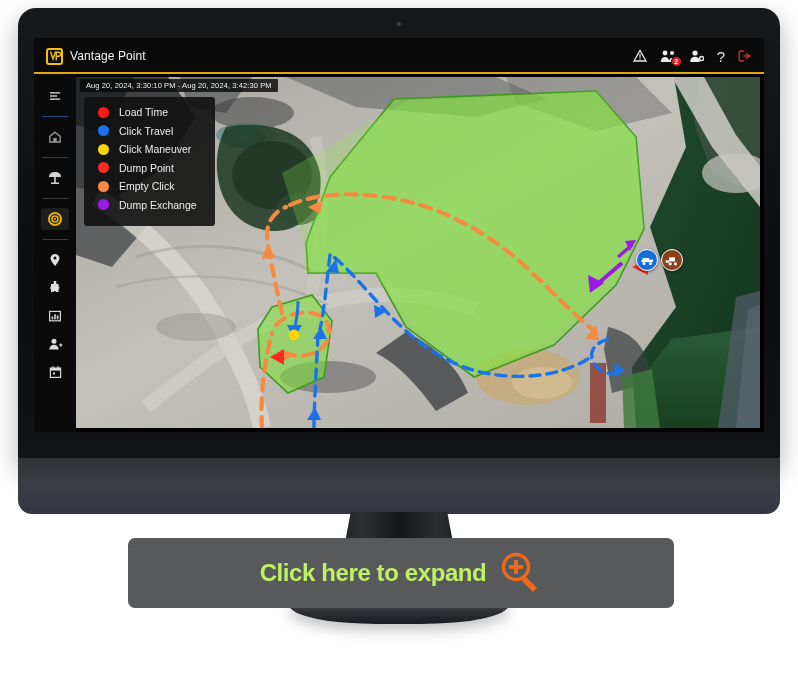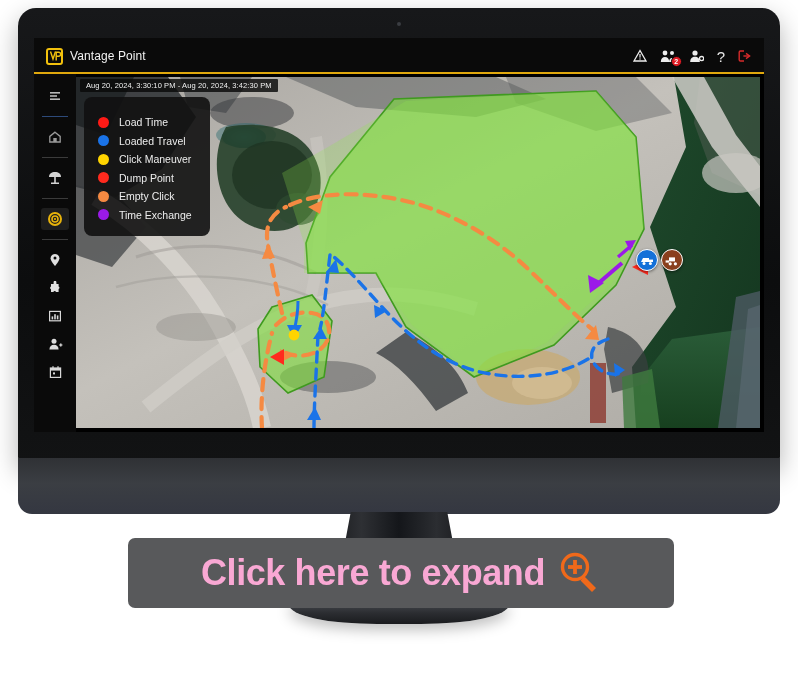--- a/index.html
+++ b/index.html
@@ -47,21 +47,21 @@
   
   .expand-bar {
     position: absolute; left: 128px; top: 538px;
     width: 546px; height: 70px;
     background: #58595b;
     border-radius: 7px;
     display: flex; align-items: center; justify-content: center;
     gap: 12px; cursor: pointer; z-index: 6;
   }
   .expand-label {
-    color: #f9a8d4; font-size: 36px; font-weight: 700;
+    color: #bef264; font-size: 24px; font-weight: 700;
     letter-spacing: -0.4px; white-space: nowrap;
   }
   .mag-plus { width: 44px; height: 44px; display:block; }
 
   
   .screen {
     position: absolute; left: 34px; top: 38px;
     width: 730px; height: 394px;
     background: #000; overflow: hidden;
     z-index: 3;
@@ -127,22 +127,22 @@
     position: absolute; left: 4px; top: 2px; z-index: 9;
     background: rgba(8,8,8,.82); color: #f0f0f0;
     font-size: 7.5px; padding: 2px 6px; border-radius: 1px;
     white-space: nowrap; letter-spacing: .1px;
   }
 
   
   .legend {
     position: absolute; left: 8px; top: 20px; z-index: 9;
     background: rgba(17,17,17,.90);
-    padding: 16px 18px 12px 14px;
-    border-radius: 8px;
+    padding: 6px 18px 12px 14px;
+    border-radius: 3px;
   }
   .lg-row { display: flex; align-items: center; gap: 10px; height: 18.5px; }
   .lg-dot { width: 11px; height: 11px; border-radius: 50%; flex: 0 0 auto; }
   .lg-text { color: #ededed; font-size: 10.5px; white-space: nowrap; }
 
   
   .marker {
     position: absolute; width: 22px; height: 22px; border-radius: 50%;
     display: flex; align-items: center; justify-content: center;
     border: 1.5px solid #fff; z-index: 8; cursor: pointer;
@@ -428,37 +428,37 @@
 
           <div class="time-chip">Aug 20, 2024, 3:30:10 PM - Aug 20, 2024, 3:42:30 PM</div>
 
           <div class="legend">
             <div class="lg-row">
               <span class="lg-dot" style="background:#ff1a16"></span>
               <span class="lg-text">Load Time</span>
             </div>
             <div class="lg-row">
               <span class="lg-dot" style="background:#1a73e8"></span>
-              <span class="lg-text">Loaded Travel</span>
+              <span class="lg-text">Click Travel</span>
             </div>
             <div class="lg-row">
               <span class="lg-dot" style="background:#ffd400"></span>
               <span class="lg-text">Click Maneuver</span>
             </div>
             <div class="lg-row">
               <span class="lg-dot" style="background:#ff2a1e"></span>
               <span class="lg-text">Dump Point</span>
             </div>
             <div class="lg-row">
               <span class="lg-dot" style="background:#f58a42"></span>
               <span class="lg-text">Empty Click</span>
             </div>
             <div class="lg-row">
               <span class="lg-dot" style="background:#9b1ae8"></span>
-              <span class="lg-text">Time Exchange</span>
+              <span class="lg-text">Dump Exchange</span>
             </div>
           </div>
 
           <div class="marker truck">
             <svg width="14" height="12" viewBox="0 0 14 12">
               <path d="M1 8 L3 4 L9 4 L9 8 Z" fill="#fff"></path>
               <rect x="8.6" y="5.6" width="4.4" height="2.4" fill="#fff"></rect>
               <circle cx="4" cy="9.6" r="1.5" fill="#fff"></circle>
               <circle cx="10.4" cy="9.6" r="1.5" fill="#fff"></circle>
             </svg>

